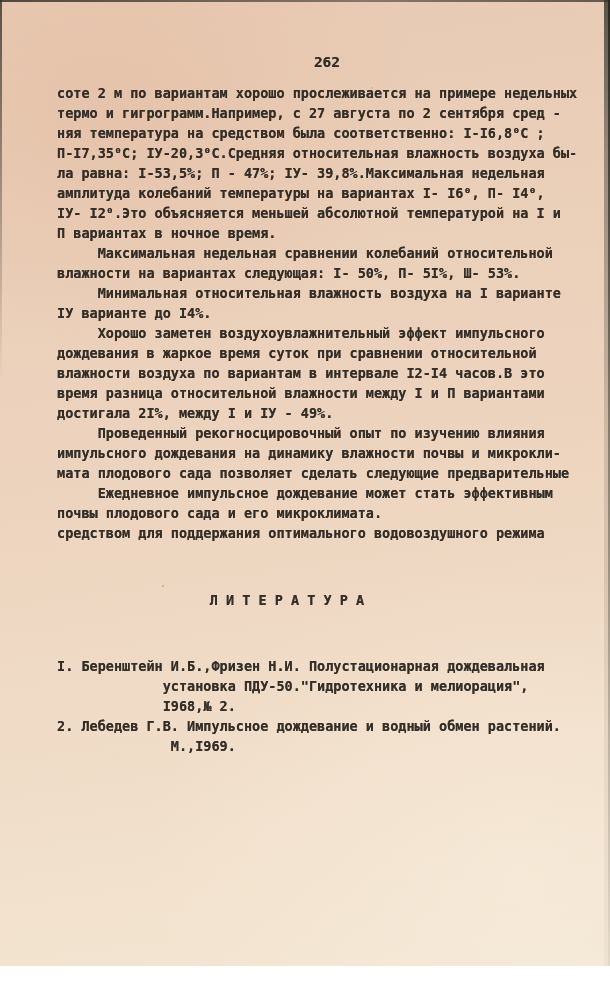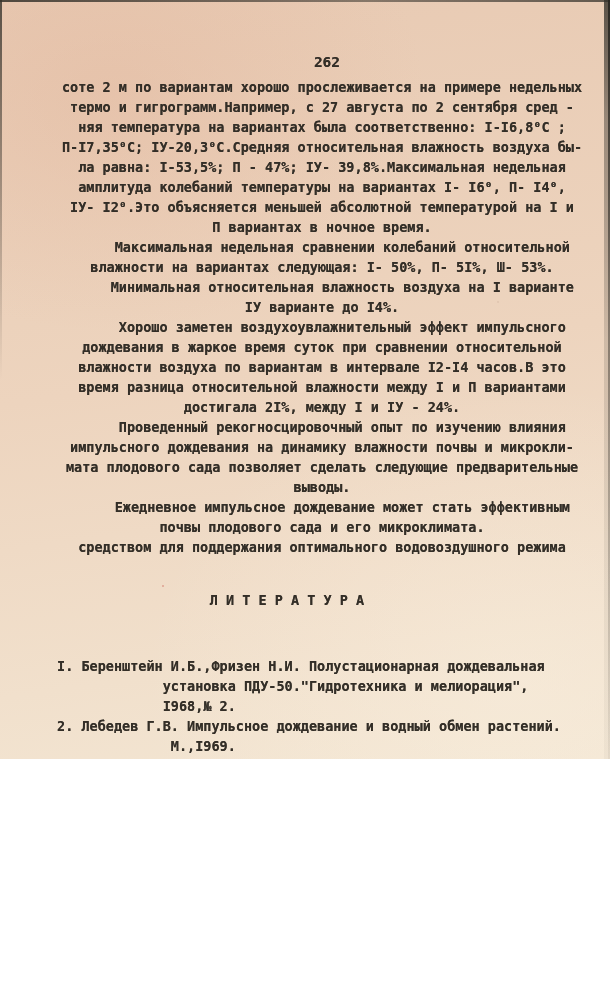--- a/index.html
+++ b/index.html
@@ -5,21 +5,21 @@
   :root{
     --paper-top:#e8cab3;
     --paper-mid:#edd4be;
     --paper-bottom:#f3e6d3;
     --ink:#332e27;
     --edge:#35322b;
   }
   html,body{margin:0;padding:0;width:610px;height:1000px;overflow:hidden;}
   body{font-family:"DejaVu Sans Mono","Liberation Mono",monospace;}
   .scan{
-    position:relative;width:610px;height:759px;overflow:hidden;
+    position:relative;width:610px;height:966px;overflow:hidden;
     background-image:
       radial-gradient(circle 2px at 372px 88px, rgba(150,60,40,0.30), transparent 70%),
       radial-gradient(circle 2px at 163px 586px, rgba(190,55,45,0.55), transparent 70%),
       radial-gradient(circle 1.5px at 498px 302px, rgba(130,90,70,0.28), transparent 70%),
       radial-gradient(circle 1.5px at 120px 760px, rgba(140,100,80,0.22), transparent 70%),
       radial-gradient(ellipse 420px 320px at 18% 12%, rgba(224,176,150,0.35), transparent 75%),
       radial-gradient(ellipse 500px 400px at 85% 90%, rgba(250,240,224,0.45), transparent 75%),
       linear-gradient(172deg, var(--paper-top) 0%, var(--paper-mid) 48%, var(--paper-bottom) 100%);
     background-color:var(--paper-mid);
   }
@@ -44,21 +44,21 @@
     transform:translateX(22px);
     font-size:14.5px;font-weight:bold;color:var(--ink);
     text-shadow:0 0 0.4px rgba(50,45,40,0.8);
   }
   .textblock{
     position:absolute;left:57px;
     font-size:13.5px;font-weight:bold;color:var(--ink);
     line-height:20px;letter-spacing:0;
     text-shadow:0 0 0.4px rgba(50,45,40,0.75);
   }
-  .body{top:77px;width:530px;text-align:center;}
+  .body{top:83px;width:530px;}
   .refs{top:656px;width:530px;}
   .line{white-space:pre;height:20px;}
   .lit-heading{
     position:absolute;top:592px;left:0;right:0;text-align:center;
     transform:translateX(-18px);
     font-size:13.5px;font-weight:bold;color:var(--ink);
     text-shadow:0 0 0.4px rgba(50,45,40,0.8);
     white-space:pre;
   }
 </style>
@@ -69,39 +69,38 @@
   <div class="edge-top"></div>
   <div class="edge-left"></div>
   <div class="edge-right"></div>
   <div class="edge-right-line"></div>
 
   <div class="page-number">262</div>
 
   <div class="textblock body">
       <div class="line">соте 2 м по вариантам хорошо прослеживается на примере недельных</div>
       <div class="line">термо и гигрограмм.Например, с 27 августа по 2 сентября сред -</div>
-      <div class="line">няя температура на вариантах была соответственно: I-I6,8⁰С ;</div>
+      <div class="line">няя температура на средством была соответственно: I-I6,8⁰С ;</div>
       <div class="line">П-I7,35⁰С; IУ-20,3⁰С.Средняя относительная влажность воздуха бы-</div>
       <div class="line">ла равна: I-53,5%; П - 47%; IУ- 39,8%.Максимальная недельная</div>
       <div class="line">амплитуда колебаний температуры на вариантах I- I6⁰, П- I4⁰,</div>
       <div class="line">IУ- I2⁰.Это объясняется меньшей абсолютной температурой на I и</div>
       <div class="line">П вариантах в ночное время.</div>
       <div class="line">     Максимальная недельная сравнении колебаний относительной</div>
       <div class="line">влажности на вариантах следующая: I- 50%, П- 5I%, Ш- 53%.</div>
       <div class="line">     Минимальная относительная влажность воздуха на I варианте</div>
       <div class="line">IУ варианте до I4%.</div>
       <div class="line">     Хорошо заметен воздухоувлажнительный эффект импульсного</div>
       <div class="line">дождевания в жаркое время суток при сравнении относительной</div>
       <div class="line">влажности воздуха по вариантам в интервале I2-I4 часов.В это</div>
       <div class="line">время разница относительной влажности между I и П вариантами</div>
-      <div class="line">достигала 2I%, между I и IУ - 24%.</div>
+      <div class="line">достигала 2I%, между I и IУ - 49%.</div>
       <div class="line">     Проведенный рекогносцировочный опыт по изучению влияния</div>
       <div class="line">импульсного дождевания на динамику влажности почвы и микрокли-</div>
       <div class="line">мата плодового сада позволяет сделать следующие предварительные</div>
-      <div class="line">выводы.</div>
       <div class="line">     Ежедневное импульсное дождевание может стать эффективным</div>
       <div class="line">почвы плодового сада и его микроклимата.</div>
       <div class="line">средством для поддержания оптимального водовоздушного режима</div>
     </div>
 
   <div class="lit-heading">Л И Т Е Р А Т У Р А</div>
 
   <div class="textblock refs">
       <div class="line">I. Беренштейн И.Б.,Фризен Н.И. Полустационарная дождевальная</div>
       <div class="line">             установка ПДУ-50."Гидротехника и мелиорация",</div>

